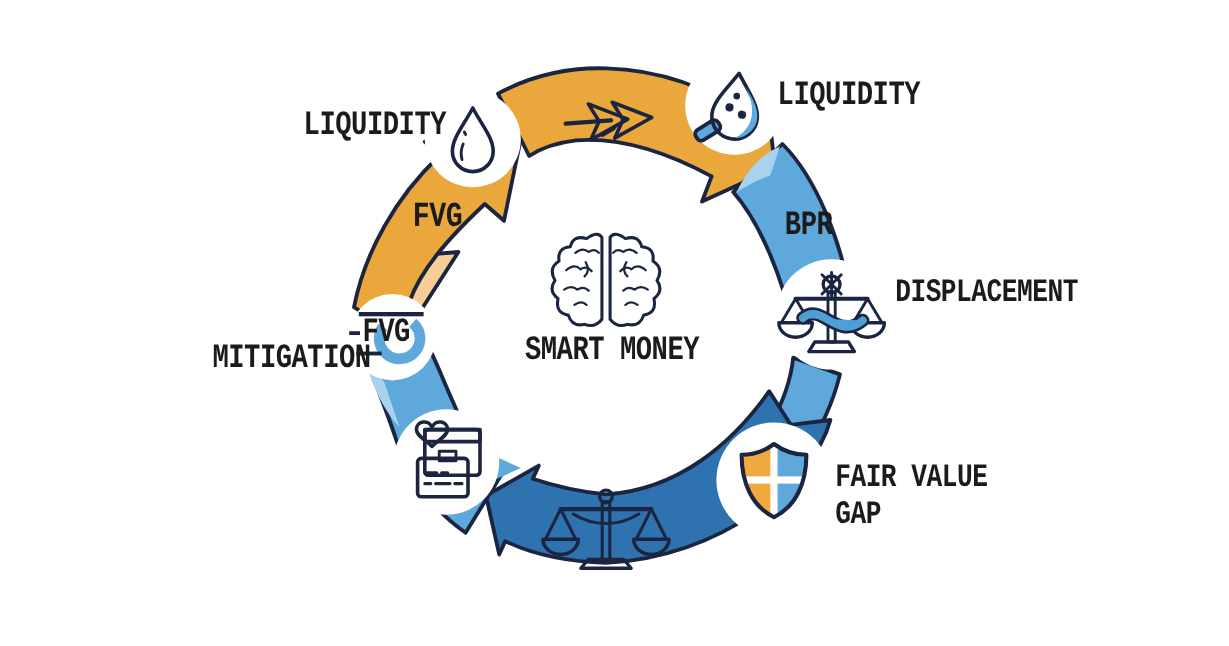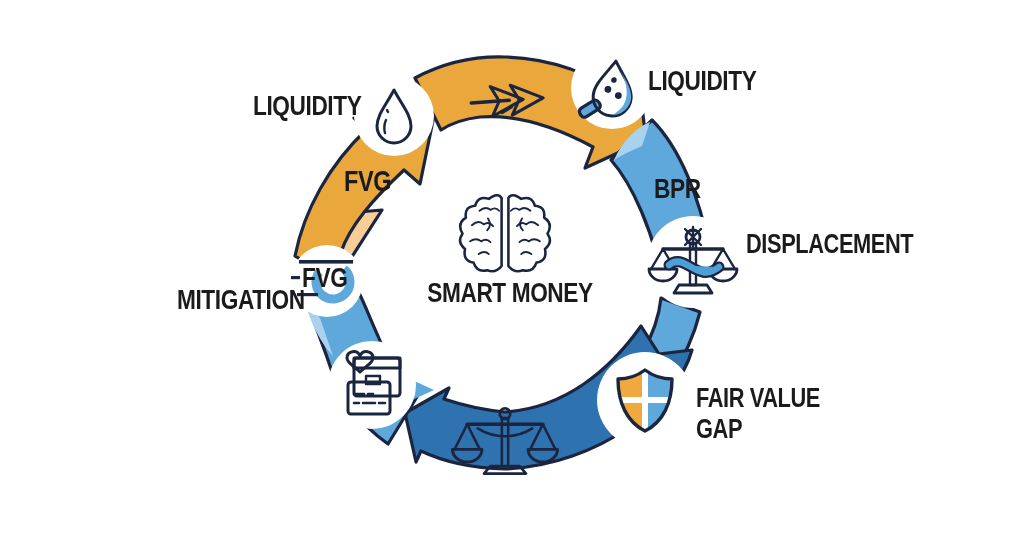--- a/index.html
+++ b/index.html
@@ -3,21 +3,21 @@
 <meta charset="utf-8">
 <style>
   :root{
     --yellow:#EAA73C; --yellow-light:#F6CE96; --blue-light:#5FA8DC;
     --blue-pale:#A9D2EE; --blue-dark:#2E72B0; --blue-icon:#4E9FD6;
     --drop-blue:#3E97D4; --orange-icon:#F0A93F; --gold:#EFB75A;
     --navy:#1B2540; --text:#1B1B1B; --bg:#FFFFFF;
   }
   html,body{margin:0;padding:0;background:#fff;}
   #stage{position:relative;width:1024px;height:538px;background:var(--bg);
-         overflow:hidden;font-family:Liberation Sans, sans-serif;}
+         overflow:hidden;font-family:Liberation Mono, monospace;}
   #stage svg{position:absolute;left:0;top:0;}
   .lbl{position:absolute;font-weight:700;color:var(--text);font-size:27px;
        letter-spacing:-0.5px;white-space:nowrap;line-height:1.0;
        transform:scale(0.84,1.05);transform-origin:0 0;}
   .lbl.center{text-align:center;transform-origin:50% 0;}
   .lbl .ln{display:block;}
   
   .f-yellow{fill:var(--yellow);} .f-ylt{fill:var(--yellow-light);}
   .f-blue{fill:var(--blue-light);} .f-pale{fill:var(--blue-pale);}
   .f-dark{fill:var(--blue-dark);} .f-white{fill:#fff;}

